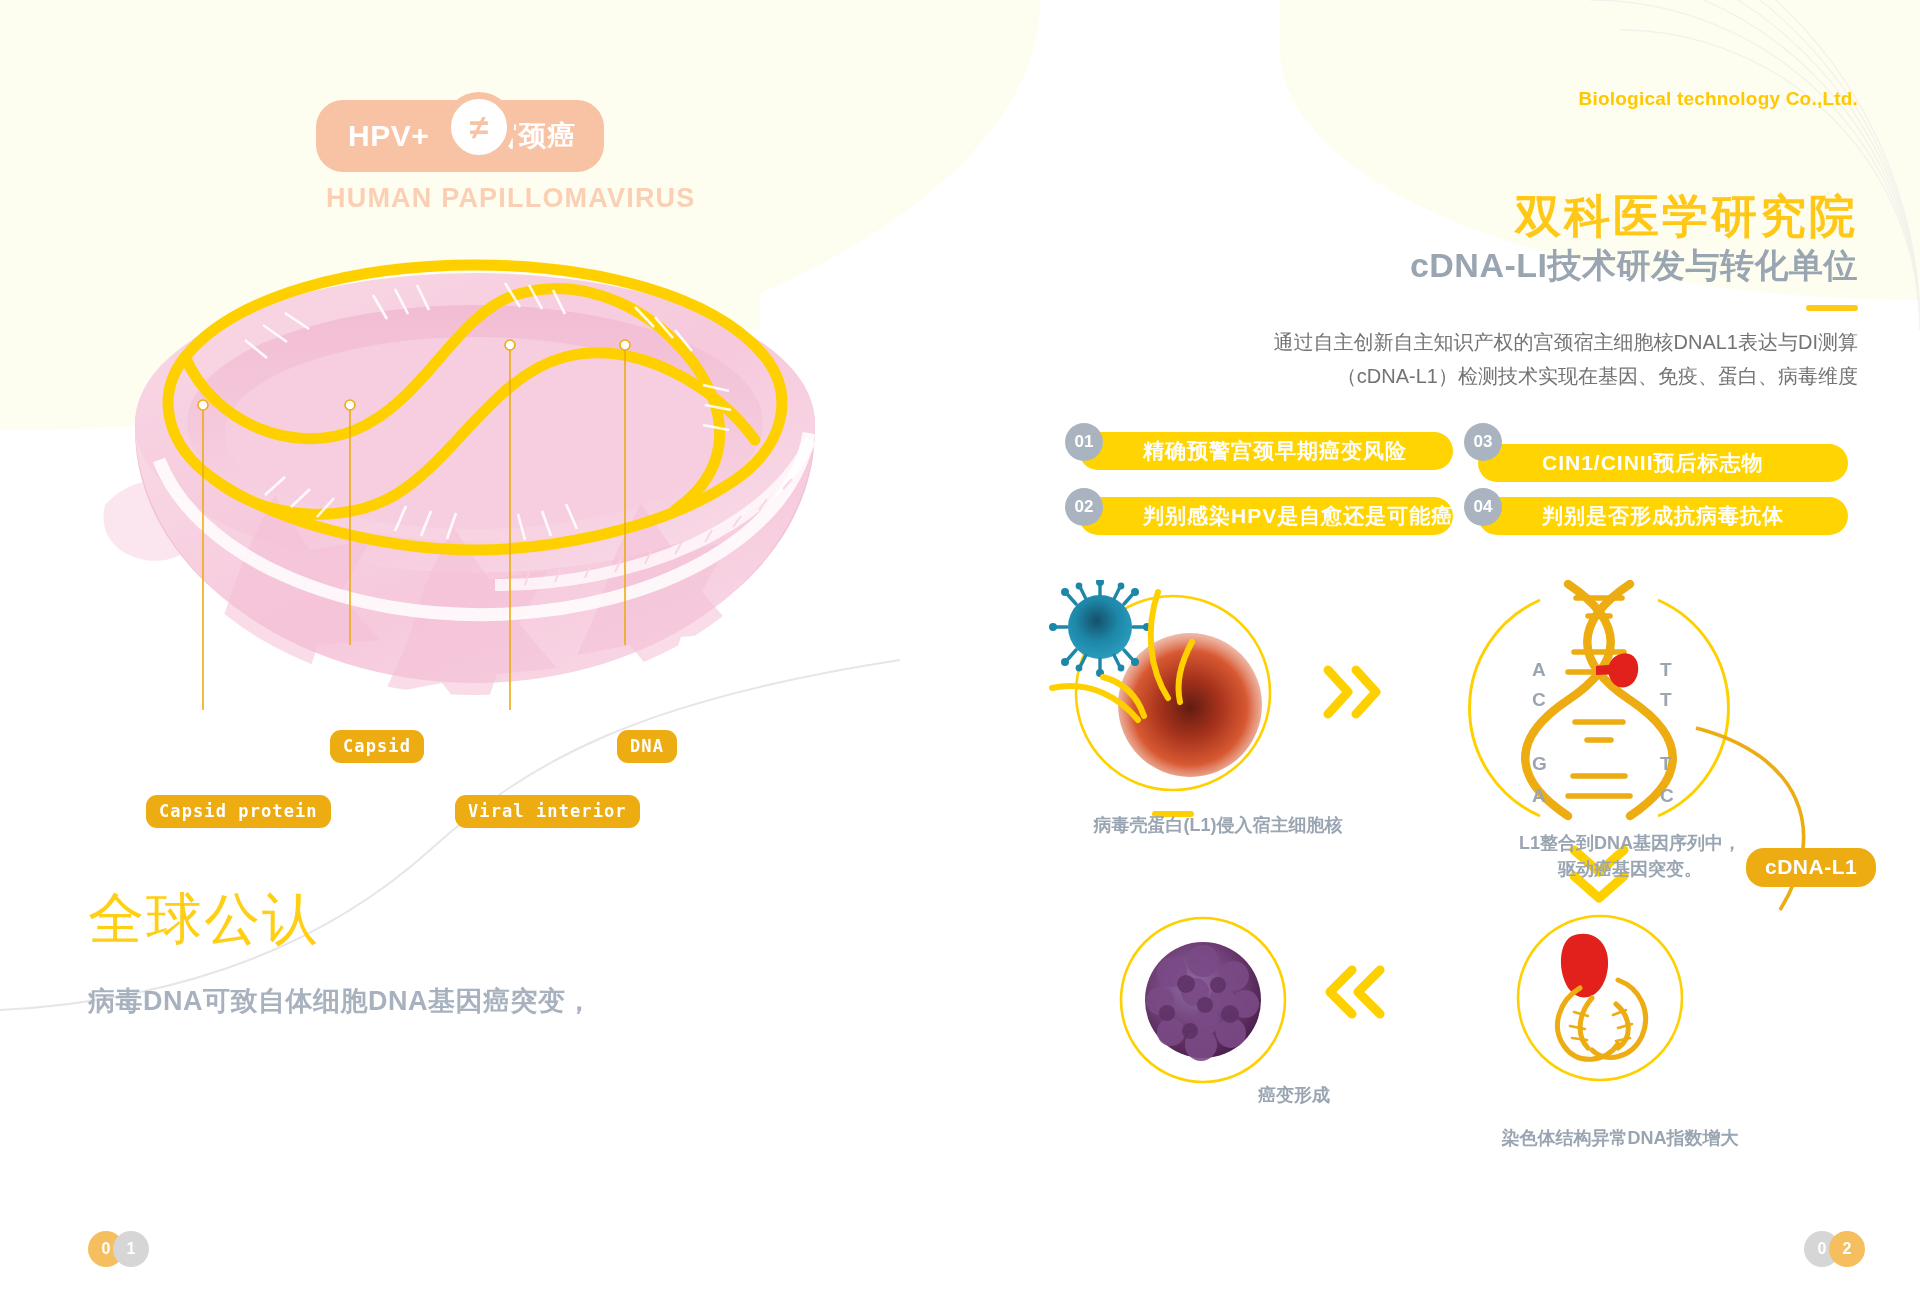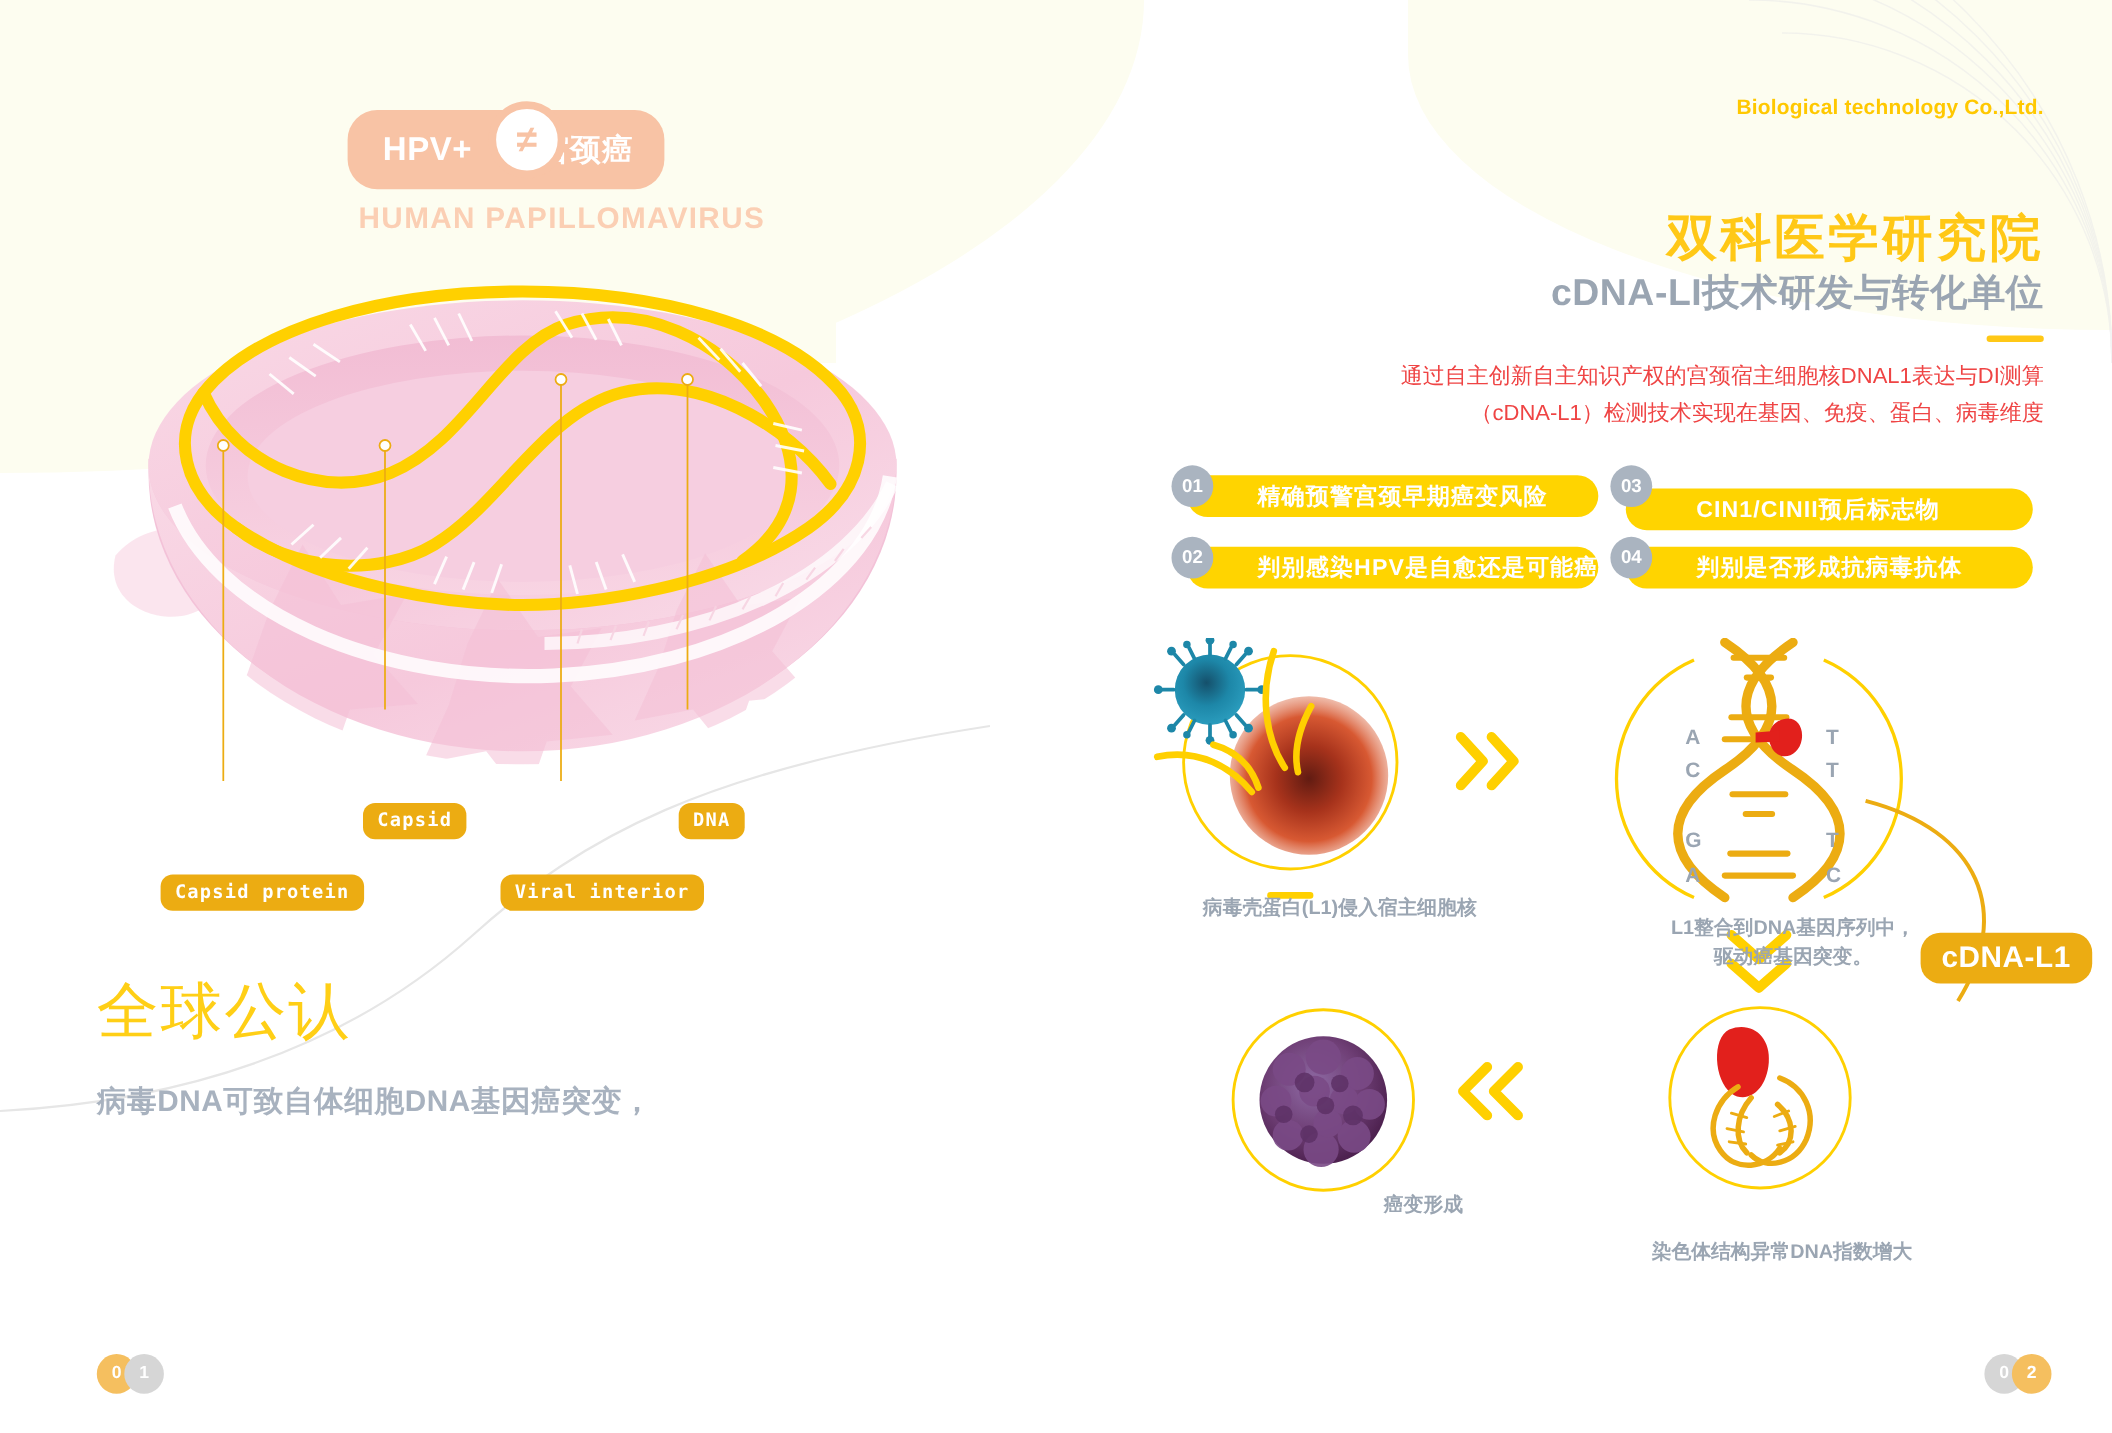--- a/index.html
+++ b/index.html
@@ -97,21 +97,21 @@
   #inst-sub{
     position:absolute; right:62px; top:243px; z-index:6;
     color:#9aa5b2; font-size:34px; font-weight:bold; letter-spacing:.5px;
   }
   #inst-rule{
     position:absolute; right:62px; top:305px; width:52px; height:6px;
     background:#ffc816; border-radius:3px; z-index:6;
   }
   #inst-desc{
     position:absolute; right:62px; top:325px; z-index:6;
-    color:#ef4444; font-size:20px; line-height:1.7; text-align:right; font-weight:500;
+    color:#737373; font-size:20px; line-height:1.7; text-align:right; font-weight:500;
   }
 
   
   .feat{ position:absolute; height:38px; z-index:6; }
   .feat .num{
     position:absolute; left:0; top:-9px; width:38px; height:38px; border-radius:50%;
     background:#aab4c0; color:#fff; font-size:17px; font-weight:bold;
     display:flex; align-items:center; justify-content:center; z-index:2;
   }
   .feat .bar{
@@ -132,21 +132,21 @@
     position:absolute; color:#9aa5b2; font-size:18px; font-weight:bold;
     text-align:center; line-height:1.45; z-index:6; white-space:nowrap;
   }
   #cap-1{ left:1078px; top:812px; width:280px; }
   #cap-2{ left:1490px; top:830px; width:280px; }
   #cap-3{ left:1070px; top:1082px; width:260px;text-align:right; }
   #cap-4{ left:1470px; top:1125px; width:300px; }
   #cdna-pill{
     position:absolute; left:1746px; top:848px; z-index:7;
     background:#ecac12; color:#fff; border-radius:18px;
-    padding:7px 19px 8px; font-size:27px; font-weight:bold; letter-spacing:.5px;
+    padding:7px 19px 8px; font-size:21px; font-weight:bold; letter-spacing:.5px;
   }
 
   
   .pagenum{ position:absolute; bottom:36px; z-index:6; display:flex; align-items:center; }
   .pagenum .dot{
     width:36px; height:36px; border-radius:50%;
     display:flex; align-items:center; justify-content:center;
     color:#fff; font-size:16px; font-weight:bold;
   }
   .pagenum .dot.grey{ background:#d6d6d6; }

